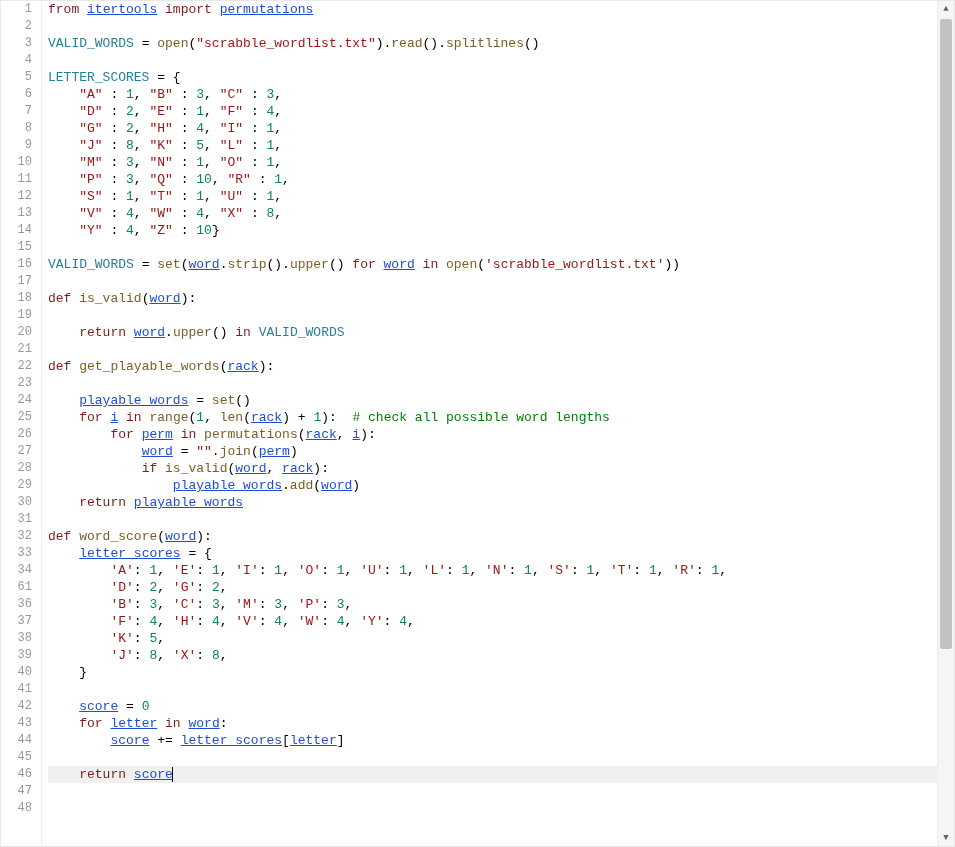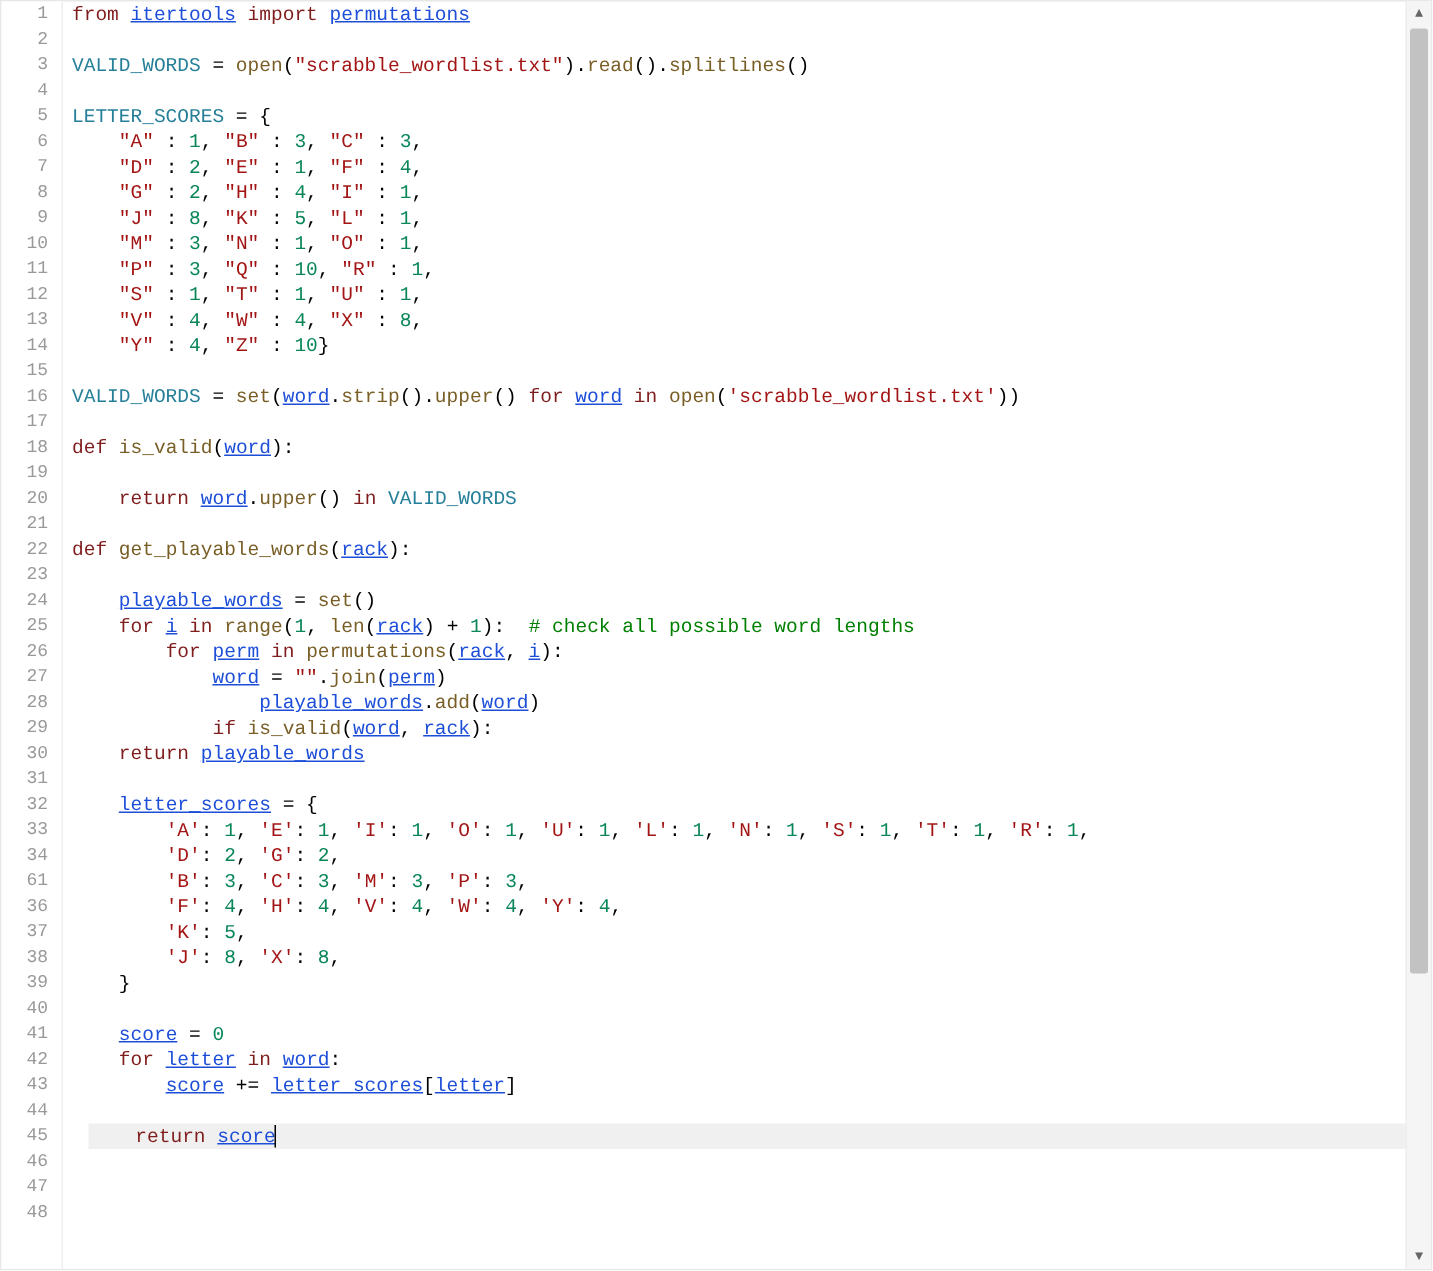--- a/index.html
+++ b/index.html
@@ -41,21 +41,20 @@
     overflow: hidden;
   }
   .line {
     height: 17px;
     line-height: 17px;
     white-space: pre;
     position: relative;
   }
   .active {
     background: #f0f0f0;
-    margin-left: 11px;
   }
   .scrollbar-track {
     position: absolute;
     right: 0;
     top: 0;
     bottom: 0;
     width: 16px;
     background: #f5f5f5;
     border-left: 1px solid #eee;
   }
@@ -173,24 +172,25 @@
       <div class="line"><span class="kw">def</span><span class="plain"> </span><span class="fn">is_valid</span><span class="plain">(</span><span class="id">word</span><span class="plain">):</span></div>
       <div class="line"></div>
       <div class="line"><span class="plain">    </span><span class="kw">return</span><span class="plain"> </span><span class="id">word</span><span class="plain">.</span><span class="fn">upper</span><span class="plain">() </span><span class="kw">in</span><span class="plain"> </span><span class="glob">VALID_WORDS</span></div>
       <div class="line"></div>
       <div class="line"><span class="kw">def</span><span class="plain"> </span><span class="fn">get_playable_words</span><span class="plain">(</span><span class="id">rack</span><span class="plain">):</span></div>
       <div class="line"></div>
       <div class="line"><span class="plain">    </span><span class="id">playable_words</span><span class="plain"> = </span><span class="fn">set</span><span class="plain">()</span></div>
       <div class="line"><span class="plain">    </span><span class="kw">for</span><span class="plain"> </span><span class="id">i</span><span class="plain"> </span><span class="kw">in</span><span class="plain"> </span><span class="fn">range</span><span class="plain">(</span><span class="num">1</span><span class="plain">, </span><span class="fn">len</span><span class="plain">(</span><span class="id">rack</span><span class="plain">) + </span><span class="num">1</span><span class="plain">):  </span><span class="cm"># check all possible word lengths</span></div>
       <div class="line"><span class="plain">        </span><span class="kw">for</span><span class="plain"> </span><span class="id">perm</span><span class="plain"> </span><span class="kw">in</span><span class="plain"> </span><span class="fn">permutations</span><span class="plain">(</span><span class="id">rack</span><span class="plain">, </span><span class="id">i</span><span class="plain">):</span></div>
       <div class="line"><span class="plain">            </span><span class="id">word</span><span class="plain"> = </span><span class="str">""</span><span class="plain">.</span><span class="fn">join</span><span class="plain">(</span><span class="id">perm</span><span class="plain">)</span></div>
+      <div class="line"><span class="plain">            </span><span class="kw">if</span><span class="plain"> </span><span class="fn">is_valid</span><span class="plain">(</span><span class="id">word</span><span class="plain">, </span><span class="id">rack</span><span class="plain">):</span></div>
       <div class="line"><span class="plain">                </span><span class="id">playable_words</span><span class="plain">.</span><span class="fn">add</span><span class="plain">(</span><span class="id">word</span><span class="plain">)</span></div>
-      <div class="line"><span class="plain">            </span><span class="kw">if</span><span class="plain"> </span><span class="fn">is_valid</span><span class="plain">(</span><span class="id">word</span><span class="plain">, </span><span class="id">rack</span><span class="plain">):</span></div>
       <div class="line"><span class="plain">    </span><span class="kw">return</span><span class="plain"> </span><span class="id">playable_words</span></div>
       <div class="line"></div>
+      <div class="line"><span class="kw">def</span><span class="plain"> </span><span class="fn">word_score</span><span class="plain">(</span><span class="id">word</span><span class="plain">):</span></div>
       <div class="line"><span class="plain">    </span><span class="id">letter_scores</span><span class="plain"> = {</span></div>
       <div class="line"><span class="plain">        </span><span class="str">'A'</span><span class="plain">: </span><span class="num">1</span><span class="plain">, </span><span class="str">'E'</span><span class="plain">: </span><span class="num">1</span><span class="plain">, </span><span class="str">'I'</span><span class="plain">: </span><span class="num">1</span><span class="plain">, </span><span class="str">'O'</span><span class="plain">: </span><span class="num">1</span><span class="plain">, </span><span class="str">'U'</span><span class="plain">: </span><span class="num">1</span><span class="plain">, </span><span class="str">'L'</span><span class="plain">: </span><span class="num">1</span><span class="plain">, </span><span class="str">'N'</span><span class="plain">: </span><span class="num">1</span><span class="plain">, </span><span class="str">'S'</span><span class="plain">: </span><span class="num">1</span><span class="plain">, </span><span class="str">'T'</span><span class="plain">: </span><span class="num">1</span><span class="plain">, </span><span class="str">'R'</span><span class="plain">: </span><span class="num">1</span><span class="plain">,</span></div>
       <div class="line"><span class="plain">        </span><span class="str">'D'</span><span class="plain">: </span><span class="num">2</span><span class="plain">, </span><span class="str">'G'</span><span class="plain">: </span><span class="num">2</span><span class="plain">,</span></div>
       <div class="line"><span class="plain">        </span><span class="str">'B'</span><span class="plain">: </span><span class="num">3</span><span class="plain">, </span><span class="str">'C'</span><span class="plain">: </span><span class="num">3</span><span class="plain">, </span><span class="str">'M'</span><span class="plain">: </span><span class="num">3</span><span class="plain">, </span><span class="str">'P'</span><span class="plain">: </span><span class="num">3</span><span class="plain">,</span></div>
       <div class="line"><span class="plain">        </span><span class="str">'F'</span><span class="plain">: </span><span class="num">4</span><span class="plain">, </span><span class="str">'H'</span><span class="plain">: </span><span class="num">4</span><span class="plain">, </span><span class="str">'V'</span><span class="plain">: </span><span class="num">4</span><span class="plain">, </span><span class="str">'W'</span><span class="plain">: </span><span class="num">4</span><span class="plain">, </span><span class="str">'Y'</span><span class="plain">: </span><span class="num">4</span><span class="plain">,</span></div>
       <div class="line"><span class="plain">        </span><span class="str">'K'</span><span class="plain">: </span><span class="num">5</span><span class="plain">,</span></div>
       <div class="line"><span class="plain">        </span><span class="str">'J'</span><span class="plain">: </span><span class="num">8</span><span class="plain">, </span><span class="str">'X'</span><span class="plain">: </span><span class="num">8</span><span class="plain">,</span></div>
       <div class="line"><span class="plain">    }</span></div>
       <div class="line"></div>
       <div class="line"><span class="plain">    </span><span class="id">score</span><span class="plain"> = </span><span class="num">0</span></div>

